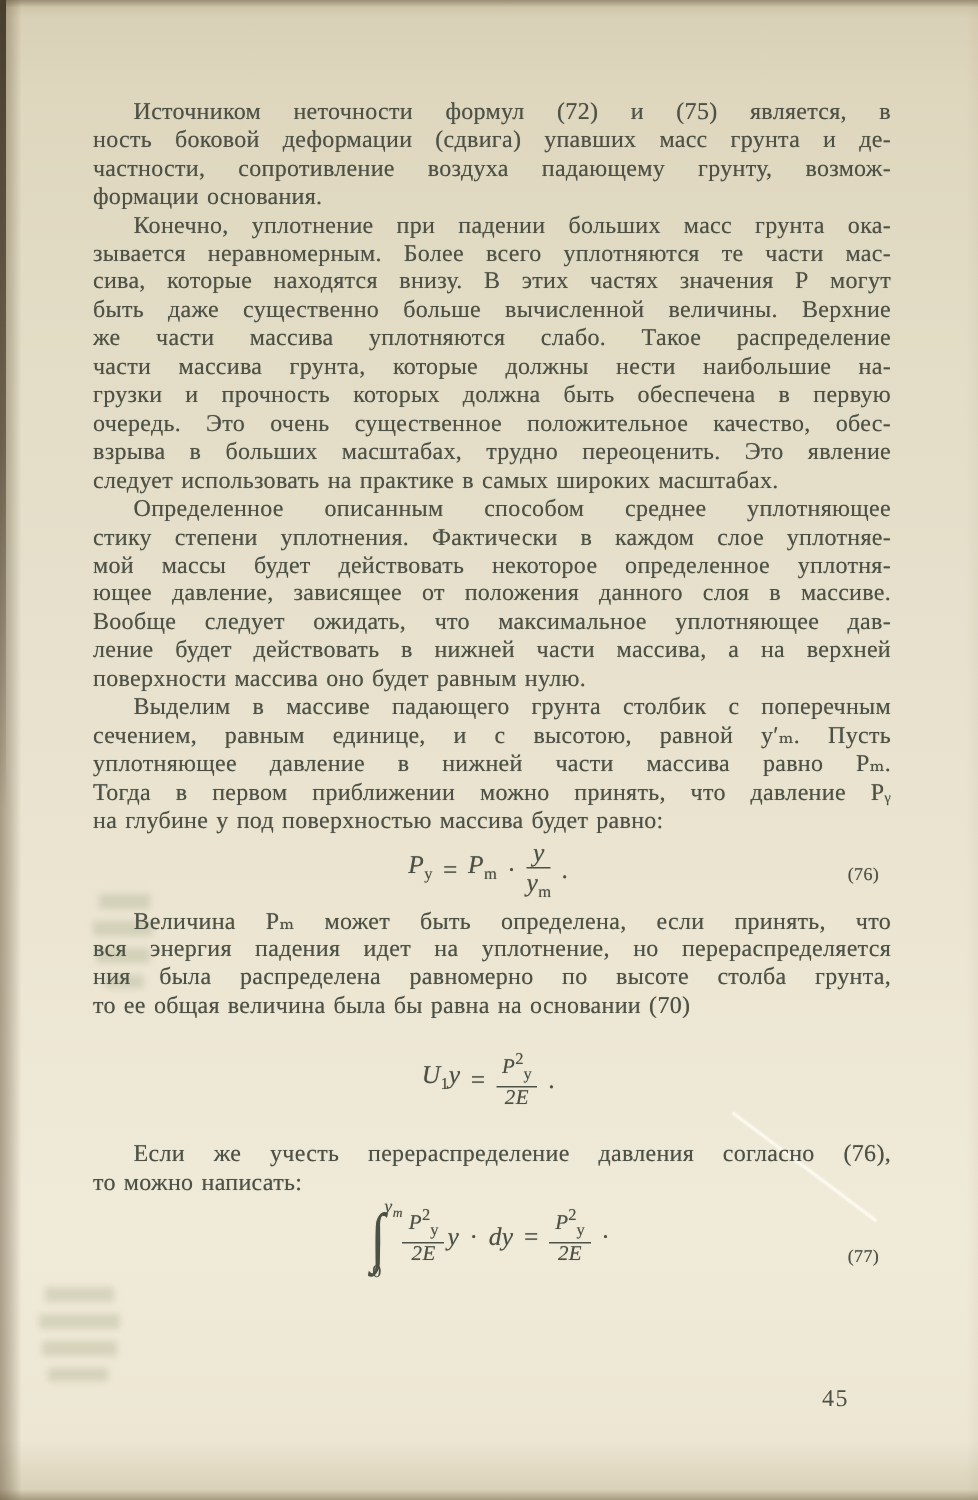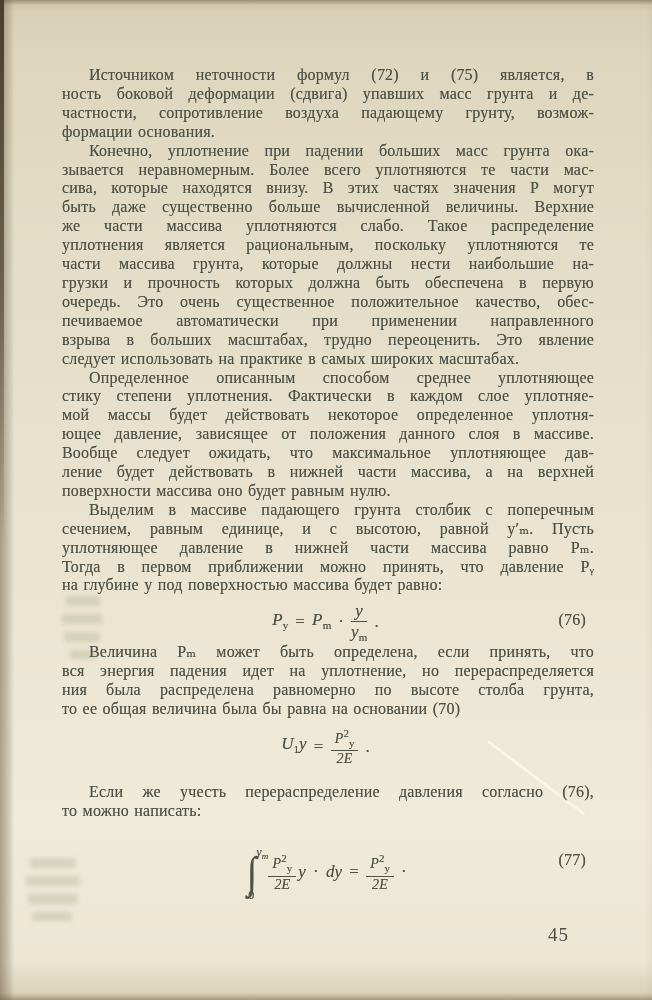--- a/index.html
+++ b/index.html
@@ -34,42 +34,42 @@
   .text-block{
     position:absolute;left:62px;top:66px;width:532px;
     font-size:16px;line-height:18.9px;
     letter-spacing:.2px;word-spacing:1.2px;
     text-shadow:0 0 .5px rgba(72,78,62,.55);
   }
   .para .line{text-align:justify;text-align-last:justify;}
   .para .line.last{text-align-last:left;}
   .para .line.first{text-indent:27px;}
   .formula-row{
-    position:relative;display:flex;align-items:flex-end;justify-content:center;
+    position:relative;display:flex;align-items:flex-start;justify-content:center;
     font-size:17px;
   }
   .f76{height:46px;margin-top:2px;}
-  .fu{height:44px;margin-top:4px;margin-bottom:16px;}
+  .fu{height:44px;margin-top:20px;margin-bottom:16px;}
   .f77{height:70px;margin-top:4px;}
   .f-body{display:inline-flex;align-items:center;gap:2px;}
   .f-body i{font-style:italic;}
   .f-body sub{font-size:11px;vertical-align:-4px;letter-spacing:0;}
   .f-body sup{font-size:11px;vertical-align:6px;letter-spacing:0;}
   .op{padding:0 5px;}
   .frac{display:inline-flex;flex-direction:column;align-items:center;vertical-align:middle;line-height:1.05;}
   .frac .num{display:block;border-bottom:1.2px solid #4c5045;padding:0 4px 1px;}
   .frac .den{display:block;padding-top:1px;}
   .frac.small{font-size:14px;}
-  .eq-no{position:absolute;right:8px;top:50%;transform:translateY(-50%);font-size:16px;}
+  .eq-no{position:absolute;right:8px;top:50%;transform:translateY(-50%);font-size:12px;}
   .integral{position:relative;display:inline-block;margin:0 8px 0 2px;}
   .int-sign{font-size:44px;font-style:italic;line-height:1;display:inline-block;transform:scaleX(.8);}
   .int-upper{position:absolute;top:-8px;left:10px;font-size:12px;font-style:italic;}
   .int-upper sub{font-size:9px;vertical-align:-3px;}
   .int-lower{position:absolute;bottom:-10px;left:2px;font-size:12px;}
-  .page-number{position:absolute;left:548px;top:924px;font-size:19px;letter-spacing:1px;}
+  .page-number{position:absolute;left:548px;top:924px;font-size:16px;letter-spacing:1px;}
   .bleed{position:absolute;background:rgba(118,128,88,.20);filter:blur(2px);border-radius:2px;}
   .scratch{
     position:absolute;left:489px;top:741px;width:120px;height:1.5px;
     background:rgba(255,253,244,.75);transform:rotate(37deg);transform-origin:left top;
     box-shadow:0 0 2px rgba(255,253,244,.6);
   }
 </style>
 </head>
 <body>
 
@@ -96,25 +96,23 @@
         <div class="line">ность боковой деформации (сдвига) упавших масс грунта и де-</div>
         <div class="line">частности, сопротивление воздуха падающему грунту, возмож-</div>
         <div class="line last">формации основания.</div>
       </div>
     <div class="para">
         <div class="line first">Конечно, уплотнение при падении больших масс грунта ока-</div>
         <div class="line">зывается неравномерным. Более всего уплотняются те части мас-</div>
         <div class="line">сива, которые находятся внизу. В этих частях значения Р могут</div>
         <div class="line">быть даже существенно больше вычисленной величины. Верхние</div>
         <div class="line">же части массива уплотняются слабо. Такое распределение</div>
-        <div class="line">уплотнения является рациональным, поскольку уплотняются те</div>
         <div class="line">части массива грунта, которые должны нести наибольшие на-</div>
         <div class="line">грузки и прочность которых должна быть обеспечена в первую</div>
         <div class="line">очередь. Это очень существенное положительное качество, обес-</div>
-        <div class="line">печиваемое автоматически при применении направленного</div>
         <div class="line">взрыва в больших масштабах, трудно переоценить. Это явление</div>
         <div class="line last">следует использовать на практике в самых широких масштабах.</div>
       </div>
     <div class="para">
         <div class="line first">Определенное описанным способом среднее уплотняющее</div>
         <div class="line">стику степени уплотнения. Фактически в каждом слое уплотняе-</div>
         <div class="line">мой массы будет действовать некоторое определенное уплотня-</div>
         <div class="line">ющее давление, зависящее от положения данного слоя в массиве.</div>
         <div class="line">Вообще следует ожидать, что максимальное уплотняющее дав-</div>
         <div class="line">ление будет действовать в нижней части массива, а на верхней</div>

